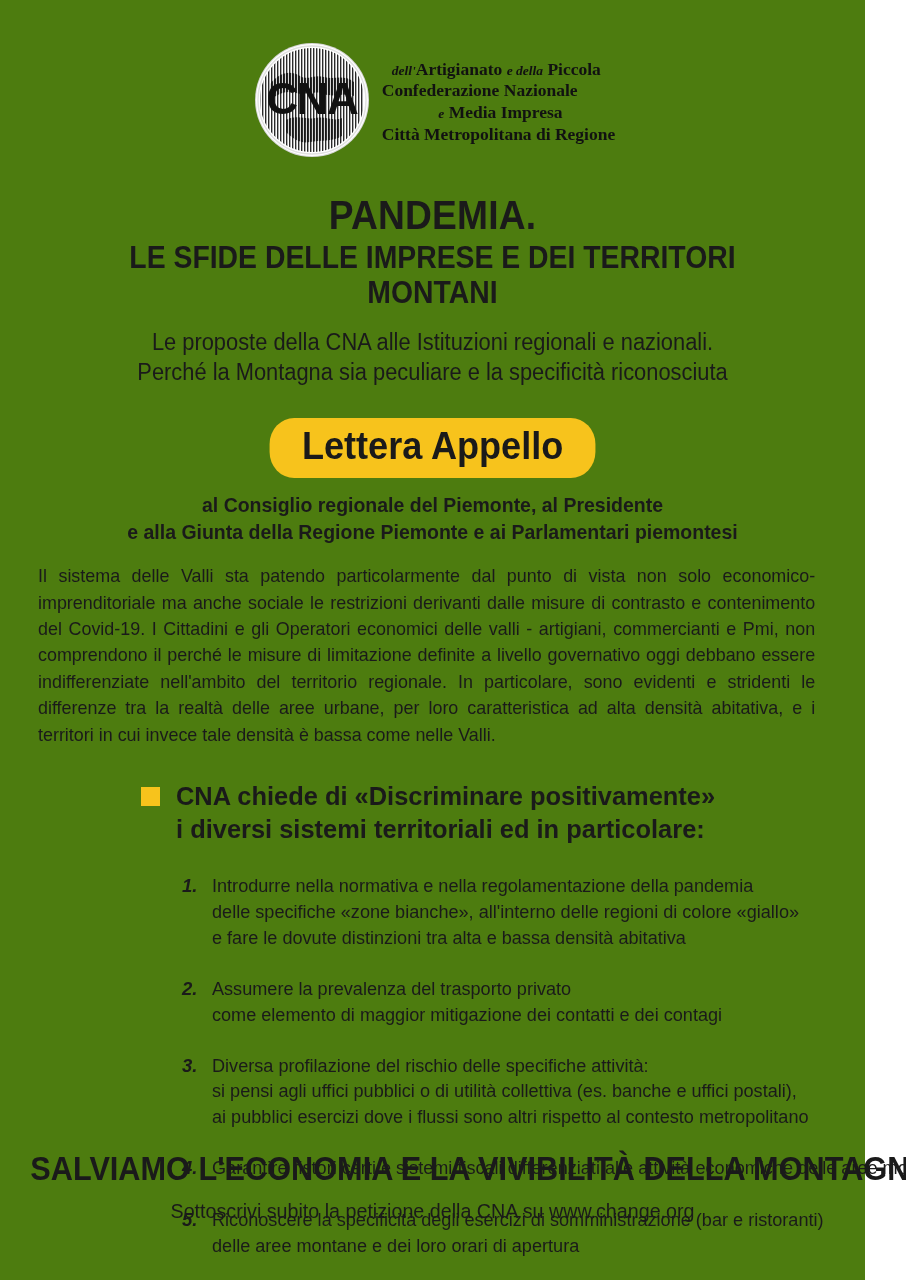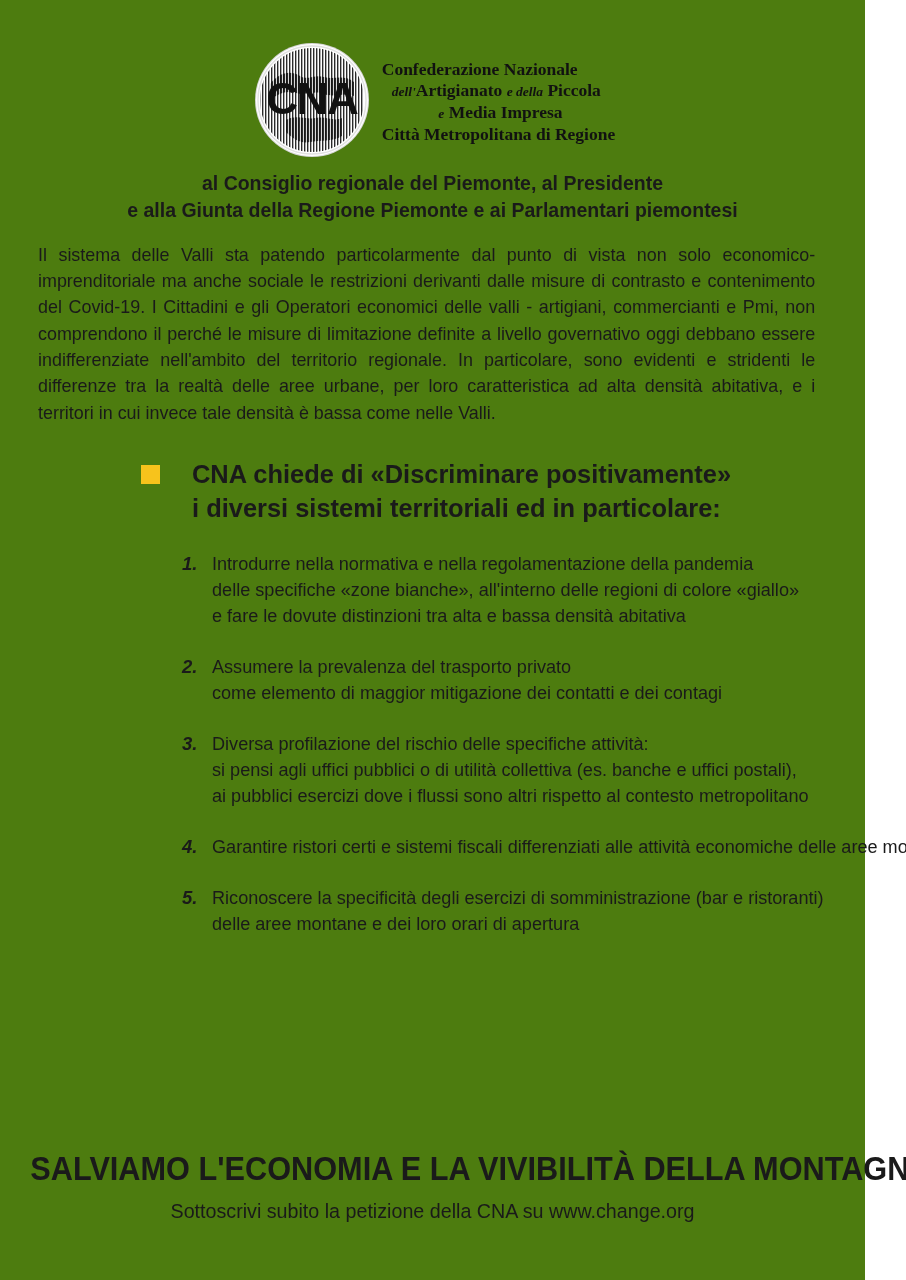--- a/index.html
+++ b/index.html
@@ -154,21 +154,21 @@
     transform: scaleX(0.985);
     transform-origin: left top;
   }
 
   
   .callout {
     margin: 32px 0 0 0;
     padding-left: 141px;
     display: flex;
     align-items: flex-start;
-    gap: 32px;
+    gap: 16px;
   }
   .callout-square {
     width: 19px;
     height: 19px;
     background: #F7C31C;
     flex: 0 0 19px;
     margin-top: 7px;
   }
   .callout-text {
     font-family: "Liberation Sans Narrow", "Liberation Sans", sans-serif;
@@ -265,28 +265,39 @@
             <path d="M30,76 C40,70 50,76 60,74 C70,72 78,78 86,74 L86,92 C76,98 64,96 54,98 C44,100 36,94 30,88 Z" fill="url(#stripes2)" opacity="0.8"></path>
             <circle cx="56" cy="56" r="53" fill="none" stroke="#ffffff" stroke-width="2"></circle>
           </g>
           <circle cx="56" cy="56" r="54" fill="none" stroke="#e2e2e2" stroke-width="1.5"></circle>
         </svg>
       </div>
       <div class="logo-cna">CNA</div>
     </div>
 
     <div class="logo-text">
+      <div class="lt-line l2"><span class="sm">dell'</span><span>Artigianato</span> <span class="sm">e della</span> <span>Piccola</span></div>
       <div class="lt-line l1">Confederazione Nazionale</div>
-      <div class="lt-line l2"><span class="sm">dell'</span><span>Artigianato</span> <span class="sm">e della</span> <span>Piccola</span></div>
       <div class="lt-line l3"><span class="sm">e</span> <span>Media Impresa</span></div>
       <div class="lt-line l4">Città Metropolitana di Regione</div>
     </div>
   </div>
 
-
+  <div class="title-block">
+    <div class="title-main">PANDEMIA.</div>
+    <div class="title-sub">LE SFIDE DELLE IMPRESE E DEI TERRITORI MONTANI</div>
+    <div class="title-lead">
+      <div>Le proposte della CNA alle Istituzioni regionali e nazionali.</div>
+      <div>Perché la Montagna sia peculiare e la specificità riconosciuta</div>
+    </div>
+  </div>
+
+  <div class="badge-wrap">
+    <span class="badge" style="background: rgb(247, 195, 28);">Lettera Appello</span>
+  </div>
 
   <div class="addressee">
     <div>al Consiglio regionale del Piemonte, al Presidente</div>
     <div>e alla Giunta della Regione Piemonte e ai Parlamentari piemontesi</div>
   </div>
 
   <p class="body-copy">Il sistema delle Valli sta patendo particolarmente dal punto di vista non solo economico-imprenditoriale ma anche sociale le restrizioni derivanti dalle misure di contrasto e contenimento del Covid-19. I Cittadini e gli Operatori economici delle valli - artigiani, commercianti e Pmi, non comprendono il perché le misure di limitazione definite a livello governativo oggi debbano essere indifferenziate nell'ambito del territorio regionale. In particolare, sono evidenti e stridenti le differenze tra la realtà delle aree urbane, per loro caratteristica ad alta densità abitativa, e i territori in cui invece tale densità è bassa come nelle Valli.</p>
 
   <div class="callout">
     <span class="callout-square" style="background: rgb(247, 195, 28);"></span>

